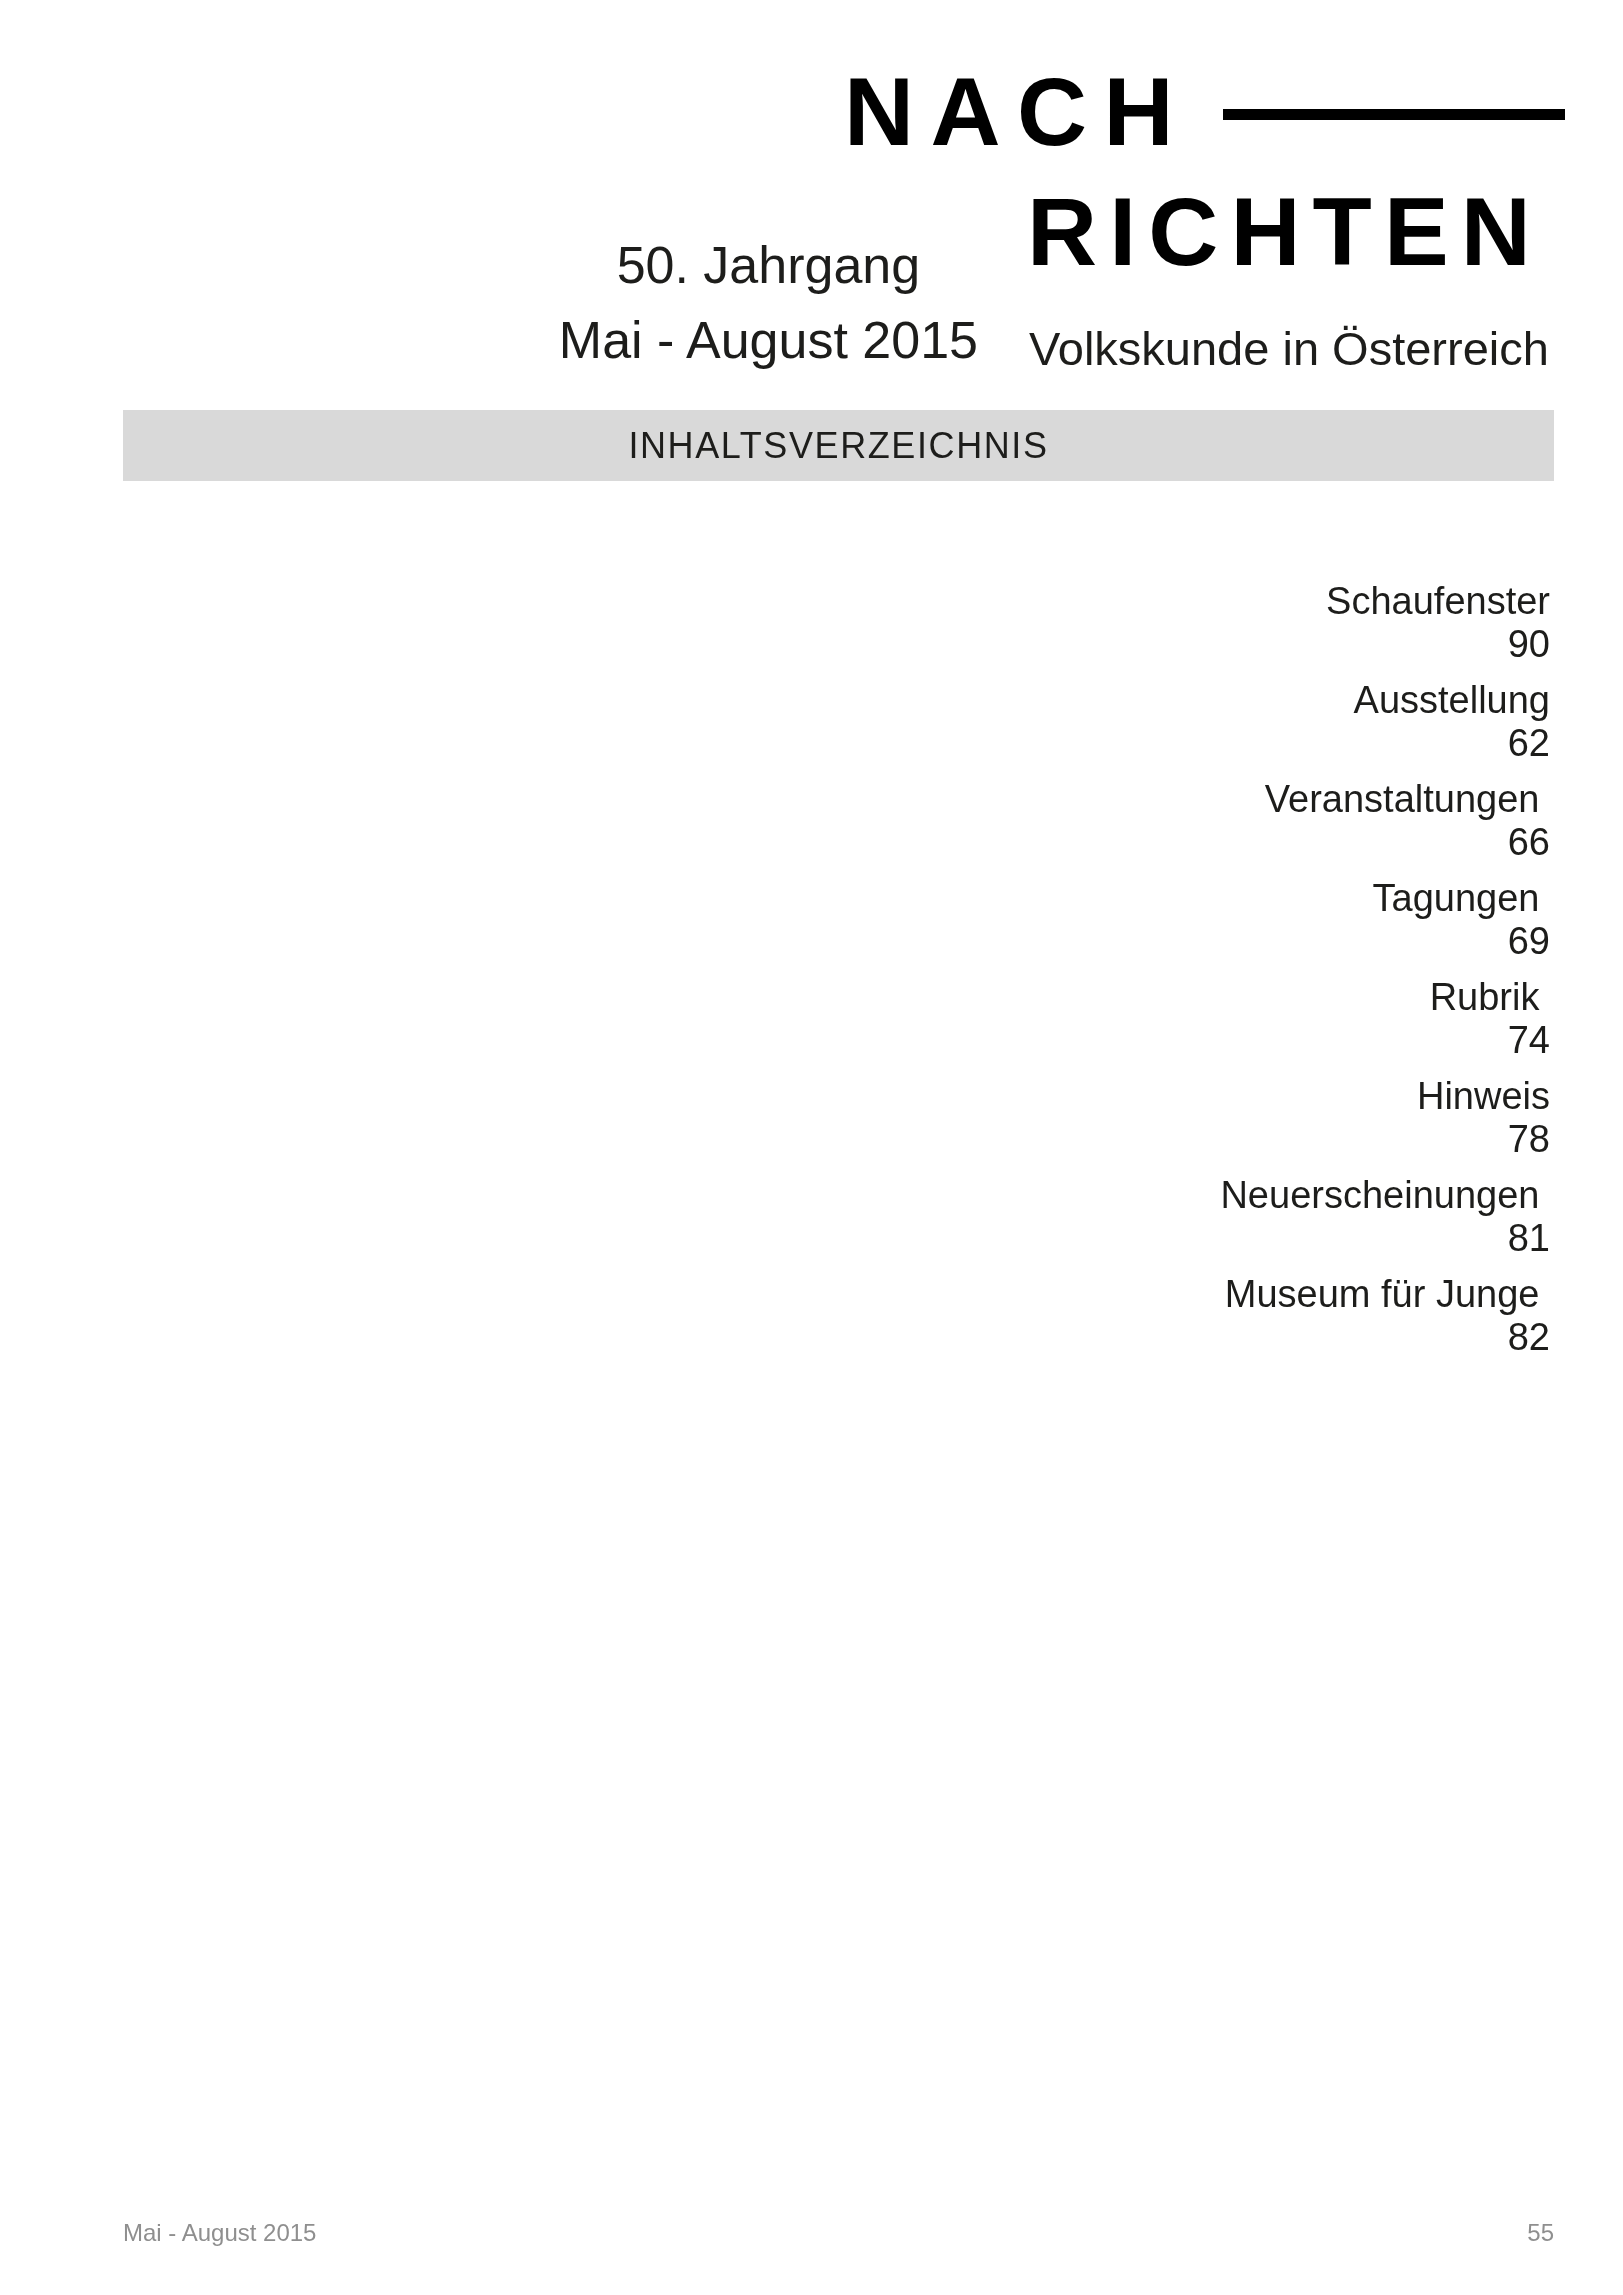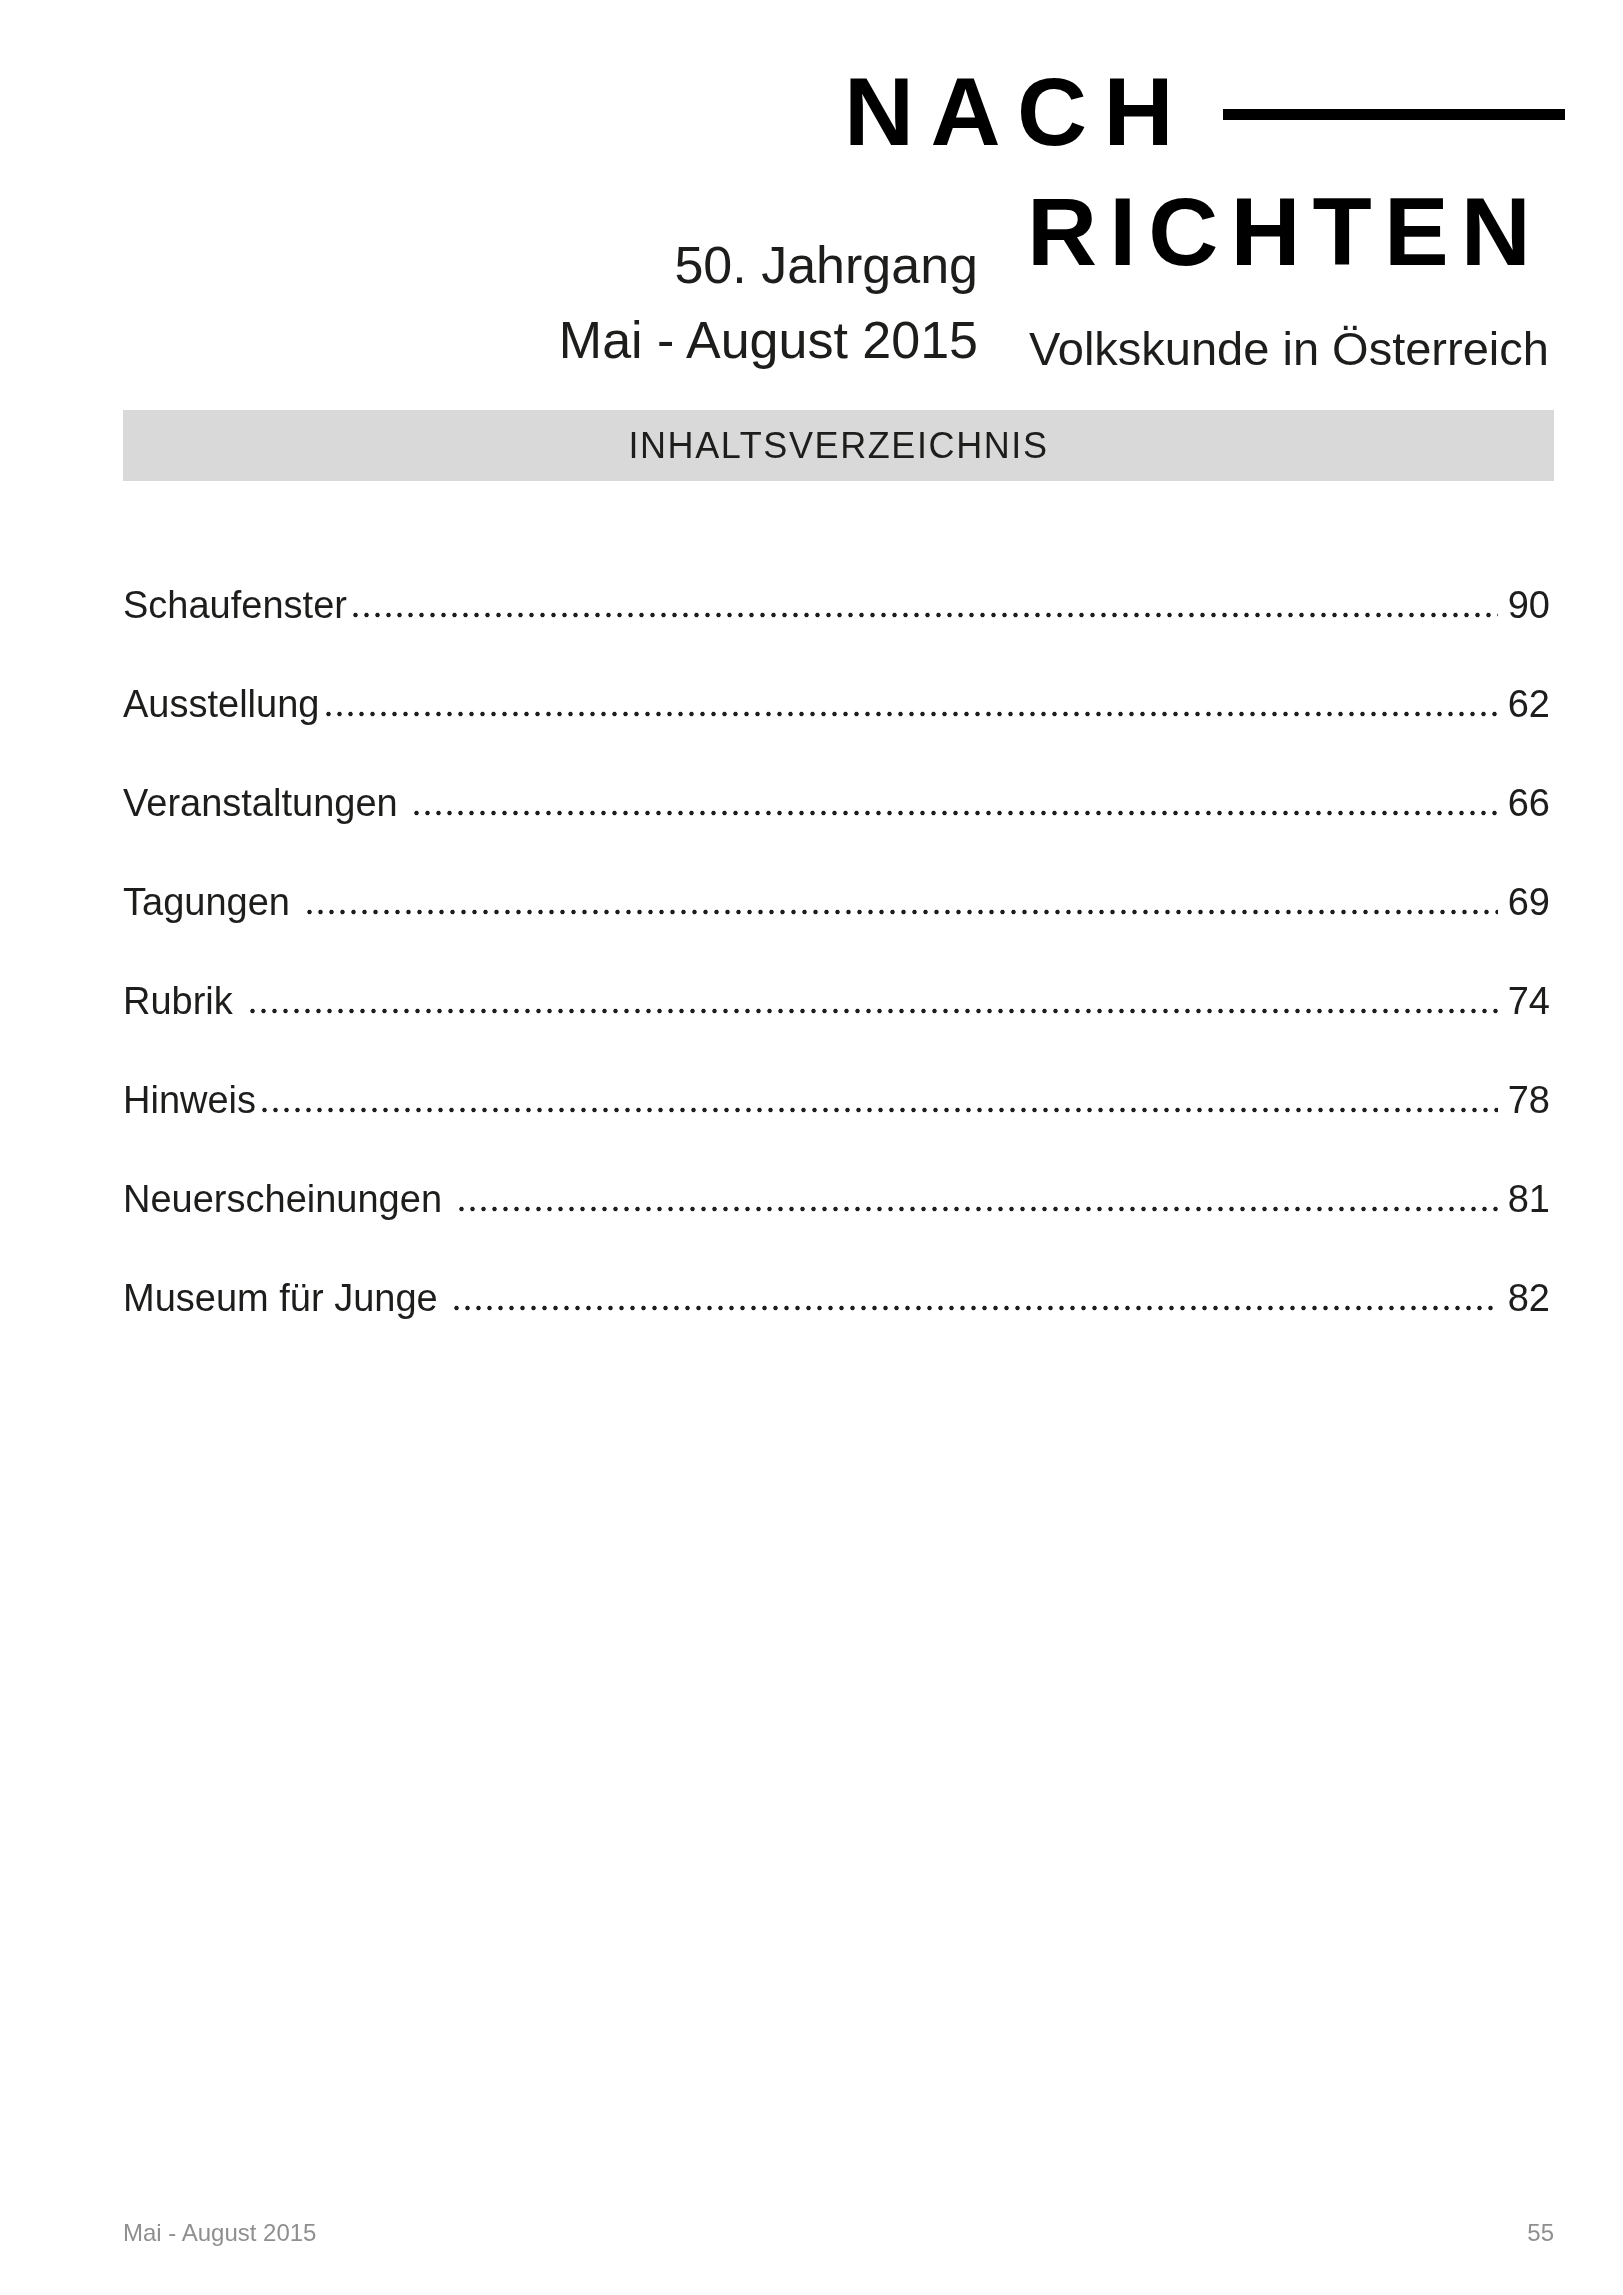--- a/index.html
+++ b/index.html
@@ -28,21 +28,21 @@
     background:#000;
   }
   .logo-richten{
     left:1019px; top:183px;
     font-size:97px; font-weight:700; line-height:1;
     letter-spacing:0.125em; color:#000;
     white-space:nowrap;
   }
   .issue-block{
     right:653px; top:228px;
-    text-align:right;
+    text-align:center;
     font-size:52px; line-height:75px;
     color:#1d1d1b;
     white-space:nowrap;
   }
   .subtitle{
     left:1021px; top:323px;
     font-size:47px; line-height:1.1;
     color:#1d1d1b;
     white-space:nowrap;
   }
@@ -68,20 +68,21 @@
     left:115px; top:580px;
     width:1427px;
   }
   .toc-row{
     display:flex;
     align-items:flex-end;
     height:47px;
     margin-bottom:52px;
     font-size:38px;
     line-height:43px;
+    flex-direction:column;
   }
   .toc-label{
     white-space:pre;
     flex:0 0 auto;
   }
   .toc-leader{
     flex:1 1 auto;
     align-self:stretch;
     margin:0 9.7px 0 3.2px;
     background-image:radial-gradient(circle,#1d1d1b 1.9px,rgba(0,0,0,0) 2.5px);

